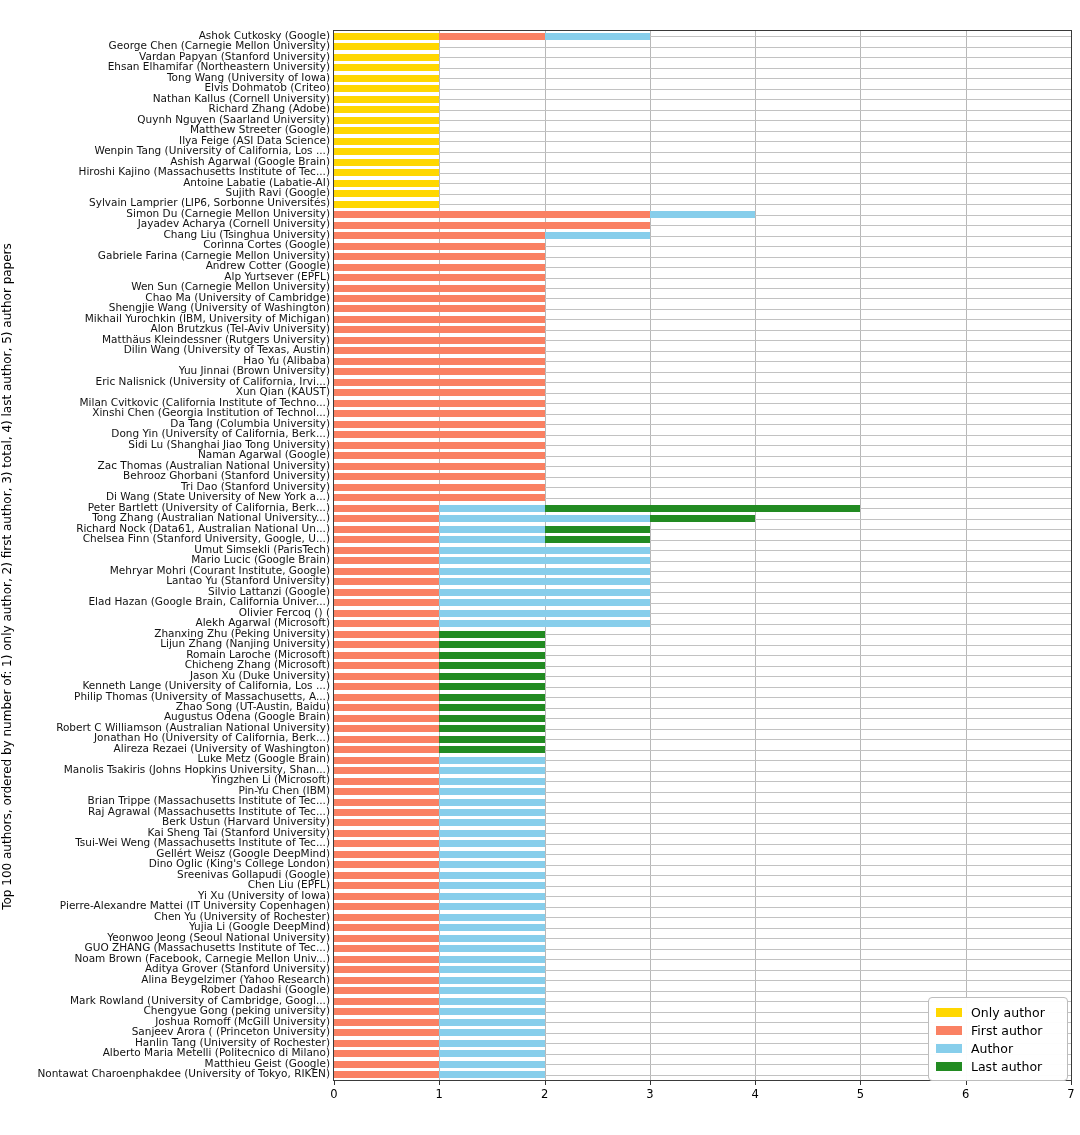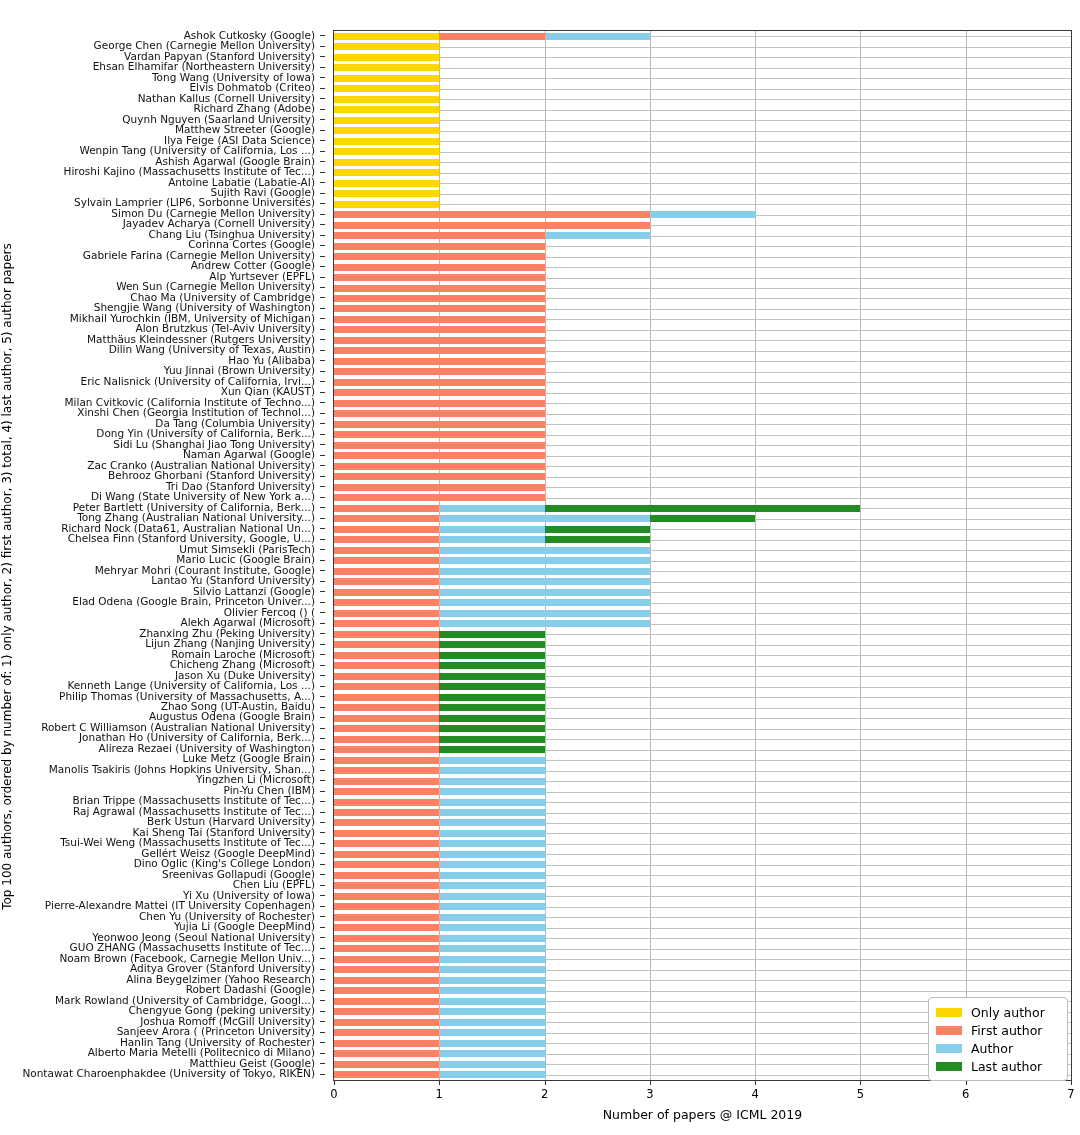--- a/index.html
+++ b/index.html
@@ -100,21 +100,21 @@
     height: 7px;
   }
   .seg-only   { background: #FFD700; }
   .seg-first  { background: #FA8163; }
   .seg-author { background: #87CEEB; }
   .seg-last   { background: #228B22; }
 
   
   #ylabels {
     position: absolute;
-    left: 0;
+    left: 15px;
     top: 30px;
     width: 325px;
     height: 1051px;
   }
   .ytick-label {
     position: absolute;
     right: 10px;
     text-align: right;
     font-size: 10.5px;
     line-height: 10.5px;
@@ -264,21 +264,21 @@
       <div class="ytick-label" style="top: 377.285px;">Xinshi Chen (Georgia Institution of Technol...)</div>
       <div class="ytick-mark" style="top: 383px;"></div>
       <div class="ytick-label" style="top: 387.775px;">Da Tang (Columbia University)</div>
       <div class="ytick-mark" style="top: 393px;"></div>
       <div class="ytick-label" style="top: 398.265px;">Dong Yin (University of California, Berk...)</div>
       <div class="ytick-mark" style="top: 404px;"></div>
       <div class="ytick-label" style="top: 408.755px;">Sidi Lu (Shanghai Jiao Tong University)</div>
       <div class="ytick-mark" style="top: 414px;"></div>
       <div class="ytick-label" style="top: 419.245px;">Naman Agarwal (Google)</div>
       <div class="ytick-mark" style="top: 425px;"></div>
-      <div class="ytick-label" style="top: 429.735px;">Zac Cranko (Australian National University)</div>
+      <div class="ytick-label" style="top: 429.735px;">Zac Thomas (Australian National University)</div>
       <div class="ytick-mark" style="top: 435px;"></div>
       <div class="ytick-label" style="top: 440.225px;">Behrooz Ghorbani (Stanford University)</div>
       <div class="ytick-mark" style="top: 446px;"></div>
       <div class="ytick-label" style="top: 450.715px;">Tri Dao (Stanford University)</div>
       <div class="ytick-mark" style="top: 456px;"></div>
       <div class="ytick-label" style="top: 461.205px;">Di Wang (State University of New York a...)</div>
       <div class="ytick-mark" style="top: 467px;"></div>
       <div class="ytick-label" style="top: 471.695px;">Peter Bartlett (University of California, Berk...)</div>
       <div class="ytick-mark" style="top: 477px;"></div>
       <div class="ytick-label" style="top: 482.185px;">Tong Zhang (Australian National University...)</div>
@@ -290,21 +290,21 @@
       <div class="ytick-label" style="top: 513.655px;">Umut Simsekli (ParisTech)</div>
       <div class="ytick-mark" style="top: 519px;"></div>
       <div class="ytick-label" style="top: 524.145px;">Mario Lucic (Google Brain)</div>
       <div class="ytick-mark" style="top: 530px;"></div>
       <div class="ytick-label" style="top: 534.635px; text-align: center;">Mehryar Mohri (Courant Institute, Google)</div>
       <div class="ytick-mark" style="top: 540px;"></div>
       <div class="ytick-label" style="top: 545.125px;">Lantao Yu (Stanford University)</div>
       <div class="ytick-mark" style="top: 551px;"></div>
       <div class="ytick-label" style="top: 555.615px;">Silvio Lattanzi (Google)</div>
       <div class="ytick-mark" style="top: 561px;"></div>
-      <div class="ytick-label" style="top: 566.105px;">Elad Odena (Google Brain, Princeton Univer...)</div>
+      <div class="ytick-label" style="top: 566.105px;">Elad Hazan (Google Brain, California Univer...)</div>
       <div class="ytick-mark" style="top: 572px;"></div>
       <div class="ytick-label" style="top: 576.595px;">Olivier Fercoq () (</div>
       <div class="ytick-mark" style="top: 582px;"></div>
       <div class="ytick-label" style="top: 587.085px;">Alekh Agarwal (Microsoft)</div>
       <div class="ytick-mark" style="top: 593px;"></div>
       <div class="ytick-label" style="top: 597.575px;">Zhanxing Zhu (Peking University)</div>
       <div class="ytick-mark" style="top: 603px;"></div>
       <div class="ytick-label" style="top: 608.065px;">Lijun Zhang (Nanjing University)</div>
       <div class="ytick-mark" style="top: 614px;"></div>
       <div class="ytick-label" style="top: 618.555px;">Romain Laroche (Microsoft)</div>
@@ -876,21 +876,20 @@
       <div class="xtick-mark" style="left: 422.143px;"></div>
       <div class="xtick-label" style="left: 422.143px;">4</div>
       <div class="xtick-mark" style="left: 527.429px;"></div>
       <div class="xtick-label" style="left: 527.429px;">5</div>
       <div class="xtick-mark" style="left: 632.714px;"></div>
       <div class="xtick-label" style="left: 632.714px;">6</div>
       <div class="xtick-mark" style="left: 738px;"></div>
       <div class="xtick-label" style="left: 738px;">7</div>
     </div>
 
-  <div id="xlabel">Number of papers @ ICML 2019</div>
 
   <div id="legend">
       <div class="legend-row">
         <div class="legend-swatch" style="background: rgb(255, 215, 0);"></div>
         <div class="legend-text">Only author</div>
       </div>
       <div class="legend-row">
         <div class="legend-swatch" style="background: rgb(250, 129, 99);"></div>
         <div class="legend-text">First author</div>
       </div>

